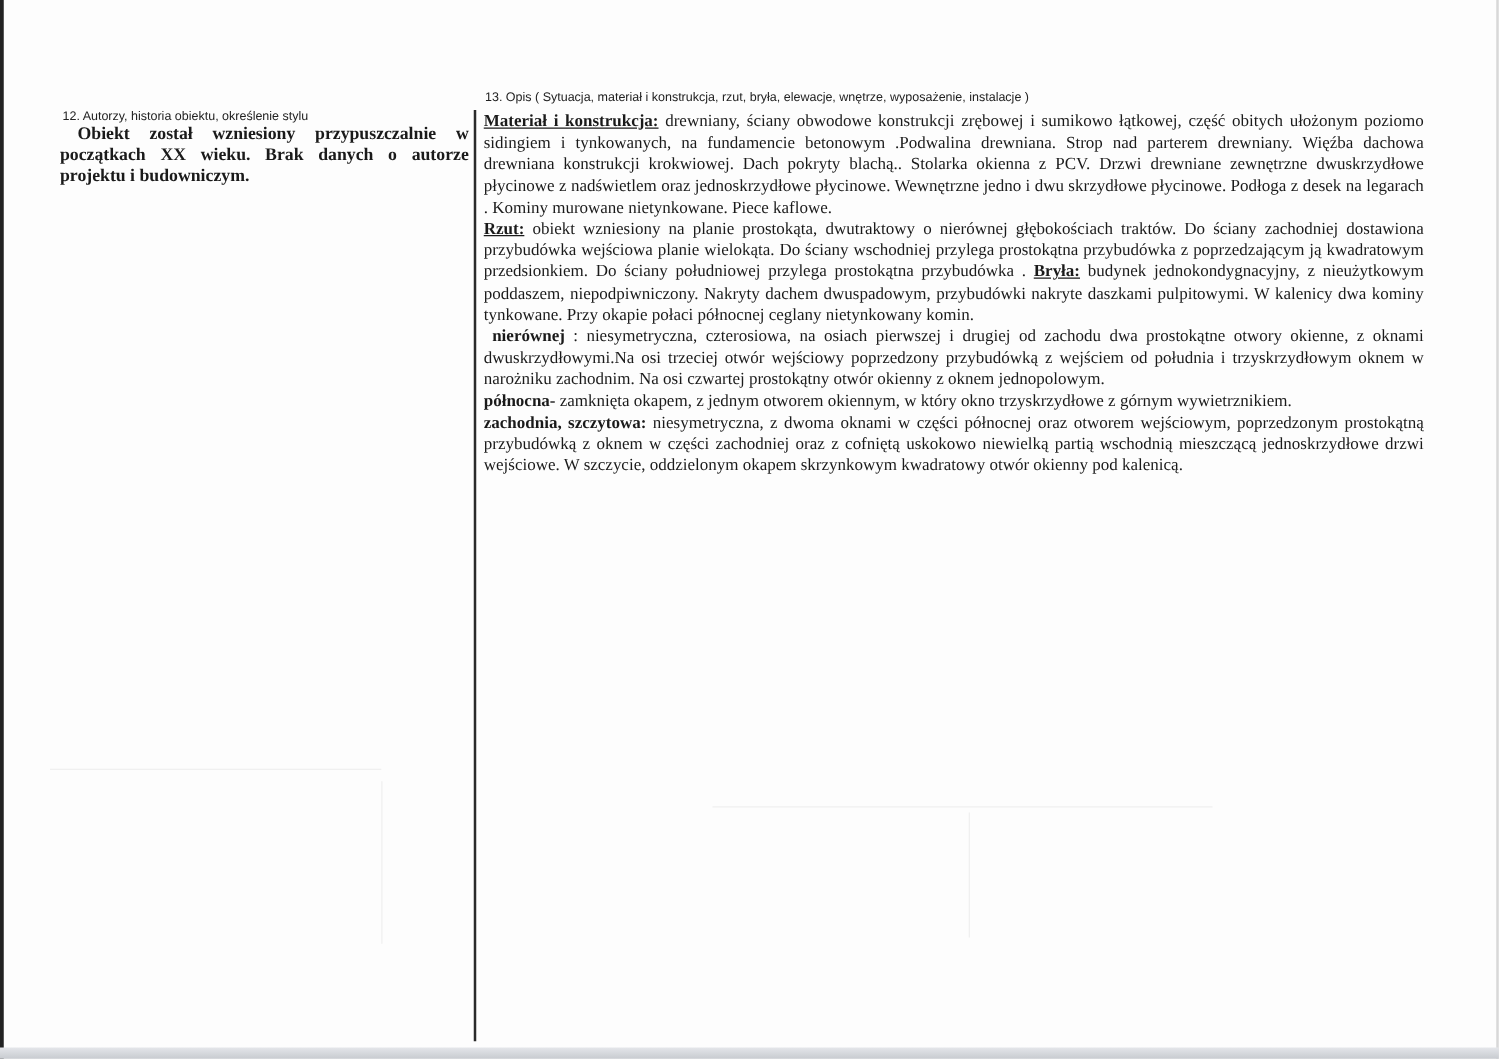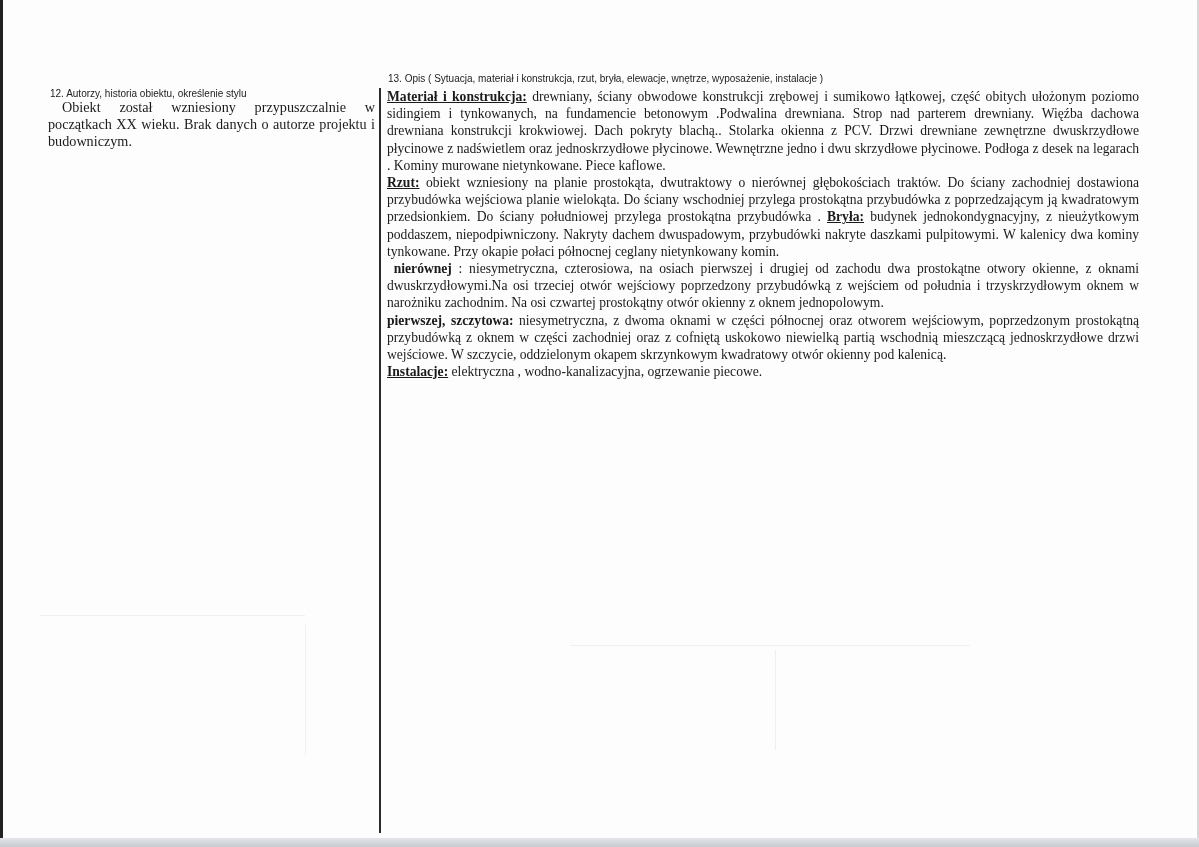--- a/index.html
+++ b/index.html
@@ -24,21 +24,21 @@
   }
   .section-heading {
     position: absolute;
     font-family: "Liberation Sans", sans-serif;
     font-size: 10px; color: #222; white-space: nowrap;
   }
   #left-heading { left: 50px; top: 72px; margin-top: 16px; }
   #right-heading { left: 388px; top: 73px; text-align: right; }
   .left-body {
     position: absolute; left: 48px; top: 99px; width: 327px;
-    font-size: 14.2px; line-height: 17px; text-align: justify;
+    font-size: 14.2px; line-height: 17px; text-align: justify; font-weight: bold;
   }
   .left-body .indent { display: inline-block; width: 14px; }
   .right-body {
     position: absolute; left: 387px; top: 88px; width: 752px;
     font-size: 13.6px; line-height: 17.2px; text-align: justify;
   }
   .right-body p { margin: 0; }
   .lbl { font-weight: bold; text-decoration: underline; }
   .sub { font-weight: bold; }
   .faint {
@@ -61,15 +61,15 @@
 
 <div id="left-heading" class="section-heading">12. Autorzy, historia obiektu, określenie stylu</div>
 <div class="left-body"><span class="indent"></span><span>Obiekt został wzniesiony przypuszczalnie w początkach XX wieku. Brak danych o autorze projektu i budowniczym.</span></div>
 
 <div id="right-heading" class="section-heading">13. Opis ( Sytuacja, materiał i konstrukcja, rzut, bryła, elewacje, wnętrze, wyposażenie, instalacje )</div>
 
 <div class="right-body">
   <p><span class="lbl">Materiał i konstrukcja:</span><span> drewniany, ściany obwodowe konstrukcji zrębowej i sumikowo łątkowej, część obitych ułożonym poziomo sidingiem i tynkowanych, na fundamencie betonowym .Podwalina drewniana. Strop nad parterem drewniany. Więźba dachowa drewniana konstrukcji krokwiowej. Dach pokryty blachą.. Stolarka okienna z PCV. Drzwi drewniane zewnętrzne dwuskrzydłowe płycinowe z nadświetlem oraz jednoskrzydłowe płycinowe. Wewnętrzne jedno i dwu skrzydłowe płycinowe. Podłoga z desek na legarach . Kominy murowane nietynkowane. Piece kaflowe.</span></p>
   <p><span class="lbl">Rzut:</span><span> obiekt wzniesiony na planie prostokąta, dwutraktowy o nierównej głębokościach traktów. Do ściany zachodniej dostawiona przybudówka wejściowa planie wielokąta. Do ściany wschodniej przylega prostokątna przybudówka z poprzedzającym ją kwadratowym przedsionkiem. Do ściany południowej przylega prostokątna przybudówka . </span><span class="lbl">Bryła:</span><span> budynek jednokondygnacyjny, z nieużytkowym poddaszem, niepodpiwniczony. Nakryty dachem dwuspadowym, przybudówki nakryte daszkami pulpitowymi. W kalenicy dwa kominy tynkowane. Przy okapie połaci północnej ceglany nietynkowany komin.</span></p>
   <p>&nbsp;<span class="sub">nierównej</span><span> : niesymetryczna, czterosiowa, na osiach pierwszej i drugiej od zachodu dwa prostokątne otwory okienne, z oknami dwuskrzydłowymi.Na osi trzeciej otwór wejściowy poprzedzony przybudówką z wejściem od południa i trzyskrzydłowym oknem w narożniku zachodnim. Na osi czwartej prostokątny otwór okienny z oknem jednopolowym.</span></p>
-  <p><span class="sub">pierwszej, szczytowa:</span><span> niesymetryczna, z dwoma oknami w części północnej oraz otworem wejściowym, poprzedzonym prostokątną przybudówką z oknem w części zachodniej oraz z cofniętą uskokowo niewielką partią wschodnią mieszczącą jednoskrzydłowe drzwi wejściowe. W szczycie, oddzielonym okapem skrzynkowym kwadratowy otwór okienny pod kalenicą.</span></p>
-  <p><span class="lbl">Instalacje:</span><span> elektryczna , wodno-kanalizacyjna, ogrzewanie piecowe.</span></p>
+  <p><span class="sub">północna-</span><span> zamknięta okapem, z jednym otworem okiennym, w który okno trzyskrzydłowe z górnym wywietrznikiem.</span></p>
+  <p><span class="sub">zachodnia, szczytowa:</span><span> niesymetryczna, z dwoma oknami w części północnej oraz otworem wejściowym, poprzedzonym prostokątną przybudówką z oknem w części zachodniej oraz z cofniętą uskokowo niewielką partią wschodnią mieszczącą jednoskrzydłowe drzwi wejściowe. W szczycie, oddzielonym okapem skrzynkowym kwadratowy otwór okienny pod kalenicą.</span></p>
 </div>
 
 </body></html>

